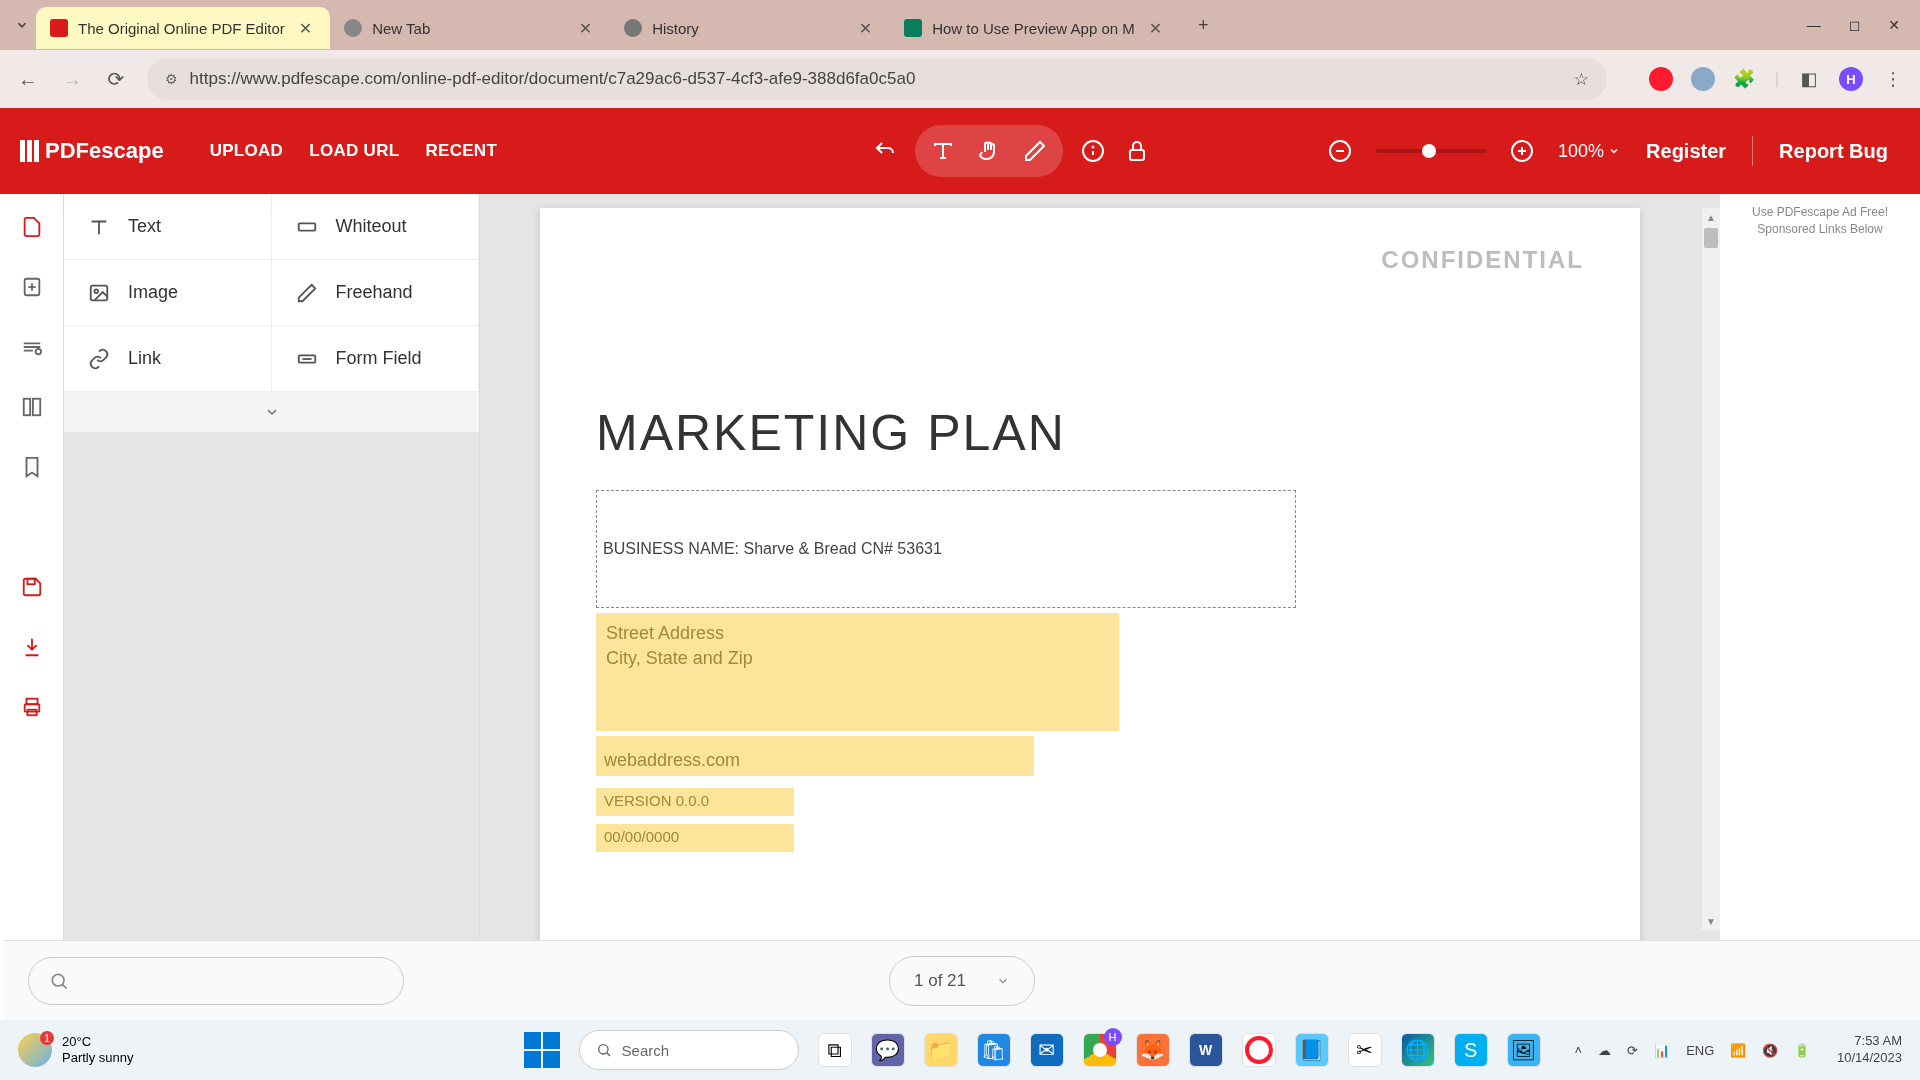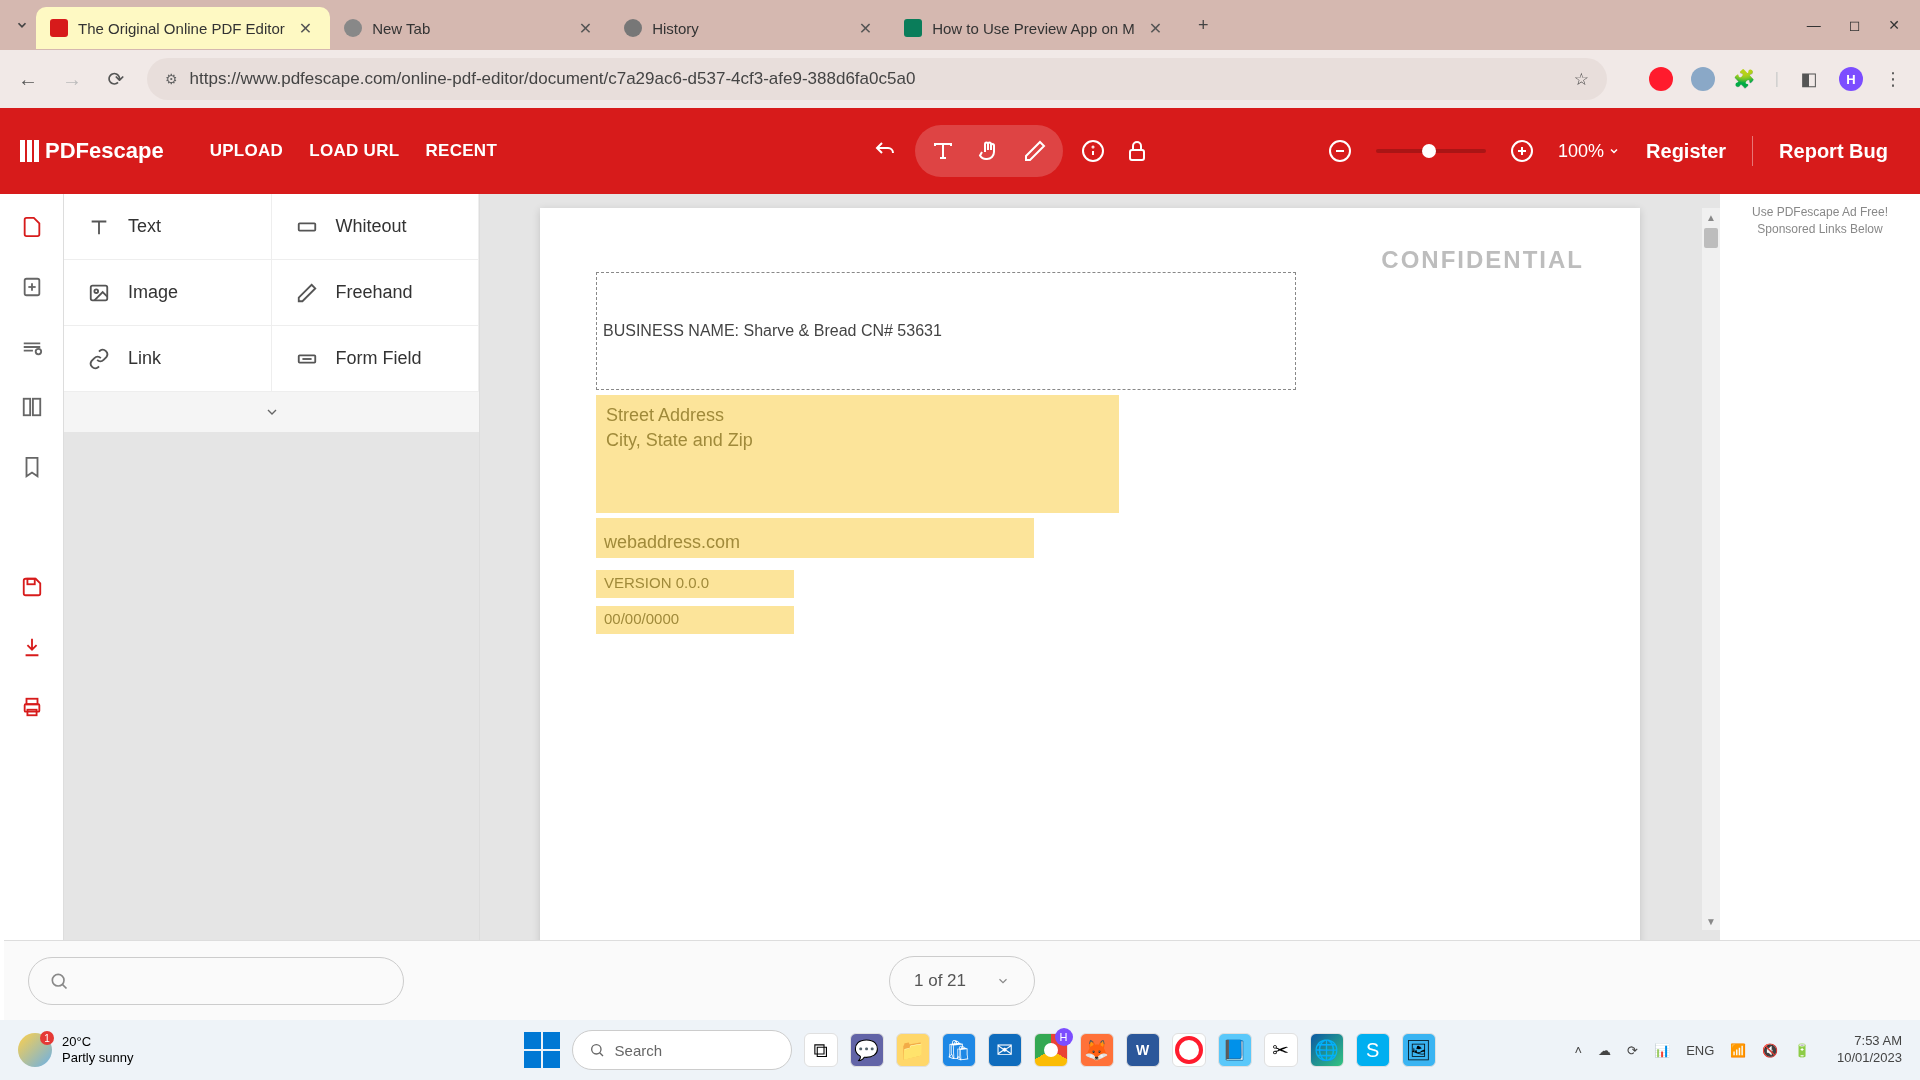--- a/index.html
+++ b/index.html
@@ -92,21 +92,21 @@
 .search-pill { width:376px; height:48px; border:1px solid #ccc; border-radius:24px; display:flex; align-items:center; padding:0 20px; gap:12px;}
 .search-pill svg{width:20px;height:20px;stroke:#888;fill:none;stroke-width:2;}
 .page-selector { margin-left:auto; margin-right:auto; position:absolute; left:50%; transform:translateX(-50%); border:1px solid #ccc; border-radius:26px; height:50px; padding: 0 24px; display:flex; align-items:center; gap:30px; font-size:17px; color:#555; cursor:pointer;}
 
 
 .taskbar { position:absolute; bottom:0; left:0; right:0; height:60px; background:#eef3f8; display:flex; align-items:center; padding:0 18px; gap:10px;}
 .weather { display:flex; align-items:center; gap:10px;}
 .weather-icon { width:34px;height:34px;background:linear-gradient(135deg,#ffd04a,#6ab0e8);border-radius:50%;position:relative;}
 .weather-icon::after{content:'1';position:absolute;top:-2px;right:-2px;width:14px;height:14px;background:#e53935;color:#fff;border-radius:50%;font-size:10px;display:flex;align-items:center;justify-content:center;}
 .weather-text { font-size:13px; line-height:1.2;}
-.task-center { margin-left: 380px; display:flex; align-items:center; gap:12px;}
+.task-center { margin-left: 380px; display:flex; align-items:center; gap:19px;}
 .start-btn { width:36px;height:36px;display:grid;grid-template-columns:1fr 1fr;grid-template-rows:1fr 1fr;gap:2px;cursor:pointer;}
 .start-btn span{background:#0078d4;}
 .task-search { width:220px; height:40px; background:#fff; border:1px solid #ccc; border-radius:20px; display:flex; align-items:center; padding:0 16px; gap:10px; font-size:15px; color:#666;}
 .task-icon { width:34px; height:34px; border-radius:6px; cursor:pointer; display:flex;align-items:center;justify-content:center;font-size:20px; background:#fff; border:1px solid #e0e0e0;}
 .task-icon.folder{background:#ffd76a;}
 .task-icon.store{background:#1e88e5;color:#fff;}
 .task-icon.mail{background:#0f6cbd;color:#fff;}
 .task-icon.chrome{position:relative;background:conic-gradient(#ea4335 0 120deg,#fbbc05 120deg 240deg,#34a853 240deg);}
 .task-icon.chrome::after{content:'';position:absolute;inset:9px;background:#fff;border-radius:50%;}
 .task-icon.chrome::before{content:'H';position:absolute;top:-6px;right:-6px;width:18px;height:18px;background:#7c4dff;border-radius:50%;color:#fff;font-size:11px;display:flex;align-items:center;justify-content:center;z-index:2;}
@@ -357,20 +357,21 @@
         <svg viewBox="0 0 24 24">
           <polyline points="6 9 12 15 18 9"></polyline>
         </svg>
       </div>
     <div class="panel-rest"></div>
   </div>
 
   <div class="doc-area">
     <div class="doc-page">
       <div class="confidential">CONFIDENTIAL</div>
+      <div class="doc-title">MARKETING PLAN</div>
       <div class="biz-box">
           <span>BUSINESS NAME: Sharve &amp; Bread CN# 53631</span>
         </div>
       <div class="hl addr">
         <div>Street Address</div>
         <div>City, State and Zip</div>
       </div>
       <div class="hl web">webaddress.com</div>
       <div class="hl ver">VERSION 0.0.0</div>
       <div class="hl date">00/00/0000</div>
@@ -444,16 +445,16 @@
     <span class="tray-ico">˄</span>
     <span class="tray-ico">☁</span>
     <span class="tray-ico">⟳</span>
     <span class="tray-ico">📊</span>
     <span class="tray-ico">ENG</span>
     <span class="tray-ico">📶</span>
     <span class="tray-ico">🔇</span>
     <span class="tray-ico">🔋</span>
     <div class="clock">
       <div>7:53 AM</div>
-      <div>10/01/2023</div>
+      <div>10/14/2023</div>
     </div>
   </div>
 </div>
 
 </body></html>

